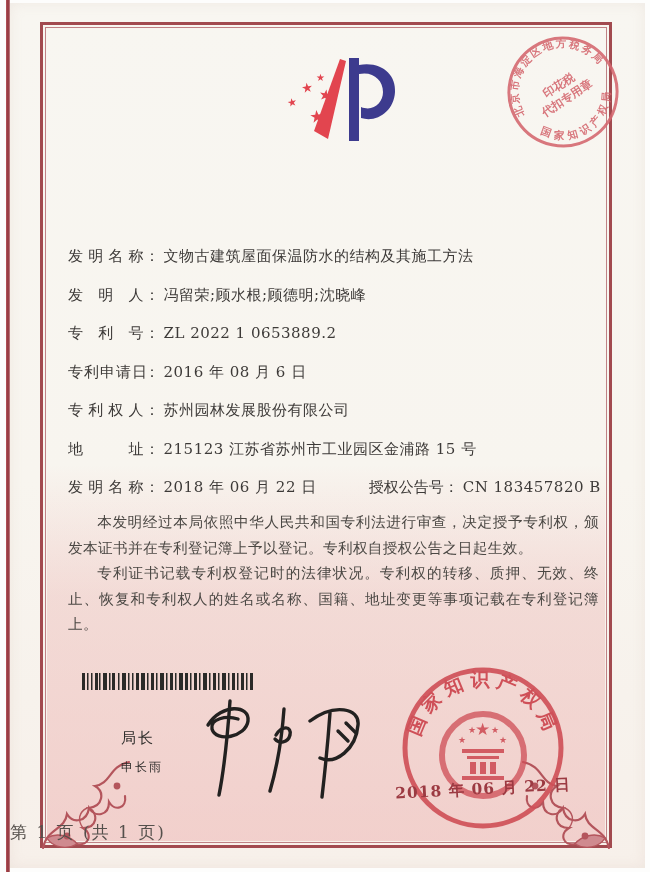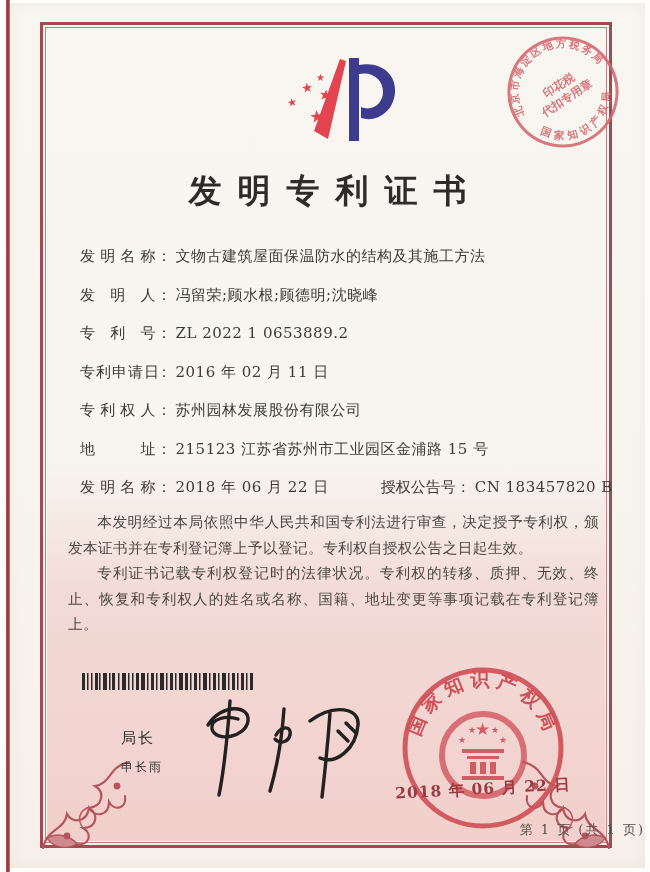--- a/index.html
+++ b/index.html
@@ -39,21 +39,21 @@
     position:absolute;left:58px;top:83px;
     font-size:15px;letter-spacing:4px;color:#4f4a46;
   }
   .logo{position:absolute;left:272px;top:52px;}
   .title{
     position:absolute;left:0;right:0;top:166px;text-align:center;
     font-size:33px;font-weight:bold;color:#2e2c2b;letter-spacing:16px;
     text-indent:16px;
   }
   .fields{position:absolute;left:58px;right:48px;top:243px;color:#3d3a38;font-size:15px;}
-  .frow{margin-bottom:17.5px;line-height:21px;white-space:nowrap;margin-left:12px;}
+  .frow{margin-bottom:17.5px;line-height:21px;white-space:nowrap;}
   .flabel{
     display:inline-block;width:5.1em;text-align:justify;text-align-last:justify;
     vertical-align:top;letter-spacing:1px;
   }
   .fcolon{display:inline-block;margin-right:4px;}
   .fvalue{letter-spacing:.5px;}
   .pair2{margin-left:52px;}
 
   .body-text{
     position:absolute;left:58px;right:46px;top:506px;
@@ -71,22 +71,22 @@
 
   .office-seal{position:absolute;left:388px;top:660px;}
   .seal-date{
     position:absolute;left:384px;top:776px;width:178px;text-align:center;
     font-size:15.5px;color:#9c3a42;letter-spacing:1px;transform:rotate(-3deg);
     font-weight:bold;white-space:nowrap;
   }
   .tax-stamp{position:absolute;left:494px;top:30px;transform:rotate(-33deg);opacity:.88;}
 
   .footer{
-    position:absolute;left:0;right:0;top:818px;text-align:right;
-    font-size:13px;color:#55504c;letter-spacing:2px;
+    position:absolute;left:0;right:0;top:818px;text-align:left;
+    font-size:17px;color:#55504c;letter-spacing:2px;
   }
 </style>
 </head>
 <body>
 
 <div class="photo">
   <div class="spine-edge"></div>
 
   <div class="paper">
 
@@ -121,34 +121,33 @@
       <text x="6" y="52" font-size="11" fill="#e2454f" transform="rotate(-12 6 52)">★</text>
       <text x="20" y="38" font-size="13" fill="#e2454f" transform="rotate(-8 20 38)">★</text>
       <text x="34" y="26" font-size="10" fill="#e2454f">★</text>
       <text x="36" y="44" font-size="15" fill="#e2454f" transform="rotate(10 36 44)">★</text>
       <text x="28" y="68" font-size="17" fill="#e2454f" transform="rotate(-6 28 68)">★</text>
       <polygon points="58,4 64,6 46,84 32,76" fill="#e2454f"></polygon>
       <polygon points="67,3 77,3 77,86 67,86" fill="#3d3b8e"></polygon>
       <path d="M77,10 C100,6 114,20 113,37 C112,56 95,68 79,63 L79,52 C91,57 101,48 101,37 C101,25 91,16 77,19 Z" fill="#3d3b8e"></path>
     </svg>
 
-    <div class="title">发明专利证书</div>
 
     <div class="fields">
       <div class="frow">
         <span class="flabel">发明名称</span><span class="fcolon">：</span><span class="fvalue">文物古建筑屋面保温防水的结构及其施工方法</span>
       </div>
       <div class="frow">
         <span class="flabel">发明人</span><span class="fcolon">：</span><span class="fvalue">冯留荣;顾水根;顾德明;沈晓峰</span>
       </div>
       <div class="frow">
         <span class="flabel">专利号</span><span class="fcolon">：</span><span class="fvalue">ZL 2022 1 0653889.2</span>
       </div>
       <div class="frow">
-        <span class="flabel">专利申请日</span><span class="fcolon">：</span><span class="fvalue">2016 年 02 月 11 日</span>
+        <span class="flabel">专利申请日</span><span class="fcolon">：</span><span class="fvalue">2016 年 08 月 6 日</span>
       </div>
       <div class="frow">
         <span class="flabel">专利权人</span><span class="fcolon">：</span><span class="fvalue">苏州园林发展股份有限公司</span>
       </div>
       <div class="frow">
         <span class="flabel">地址</span><span class="fcolon">：</span><span class="fvalue">215123 江苏省苏州市工业园区金浦路 15 号</span>
       </div>
       <div class="frow">
         <span class="flabel">发明名称</span><span class="fcolon">：</span><span class="fvalue">2018 年 06 月 22 日</span><span class="pair2"><span>授权公告号</span><span class="fcolon">：</span><span class="fvalue">CN 183457820 B</span></span>
       </div>

